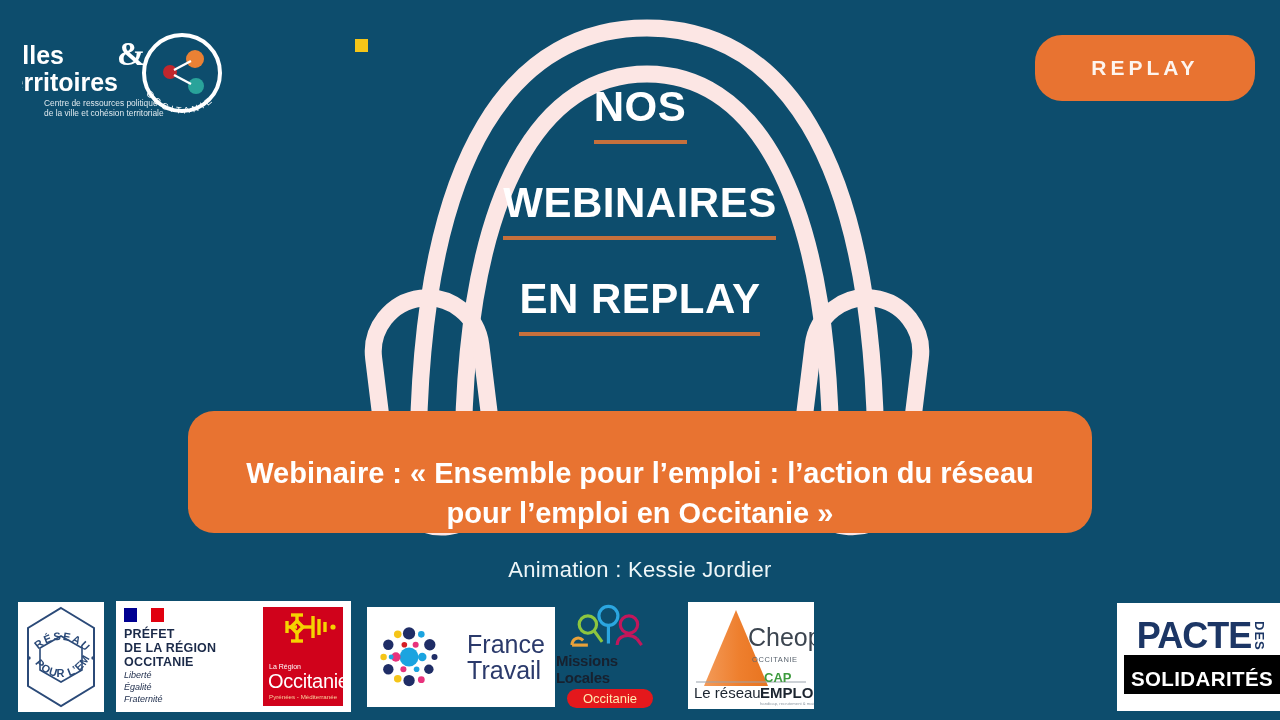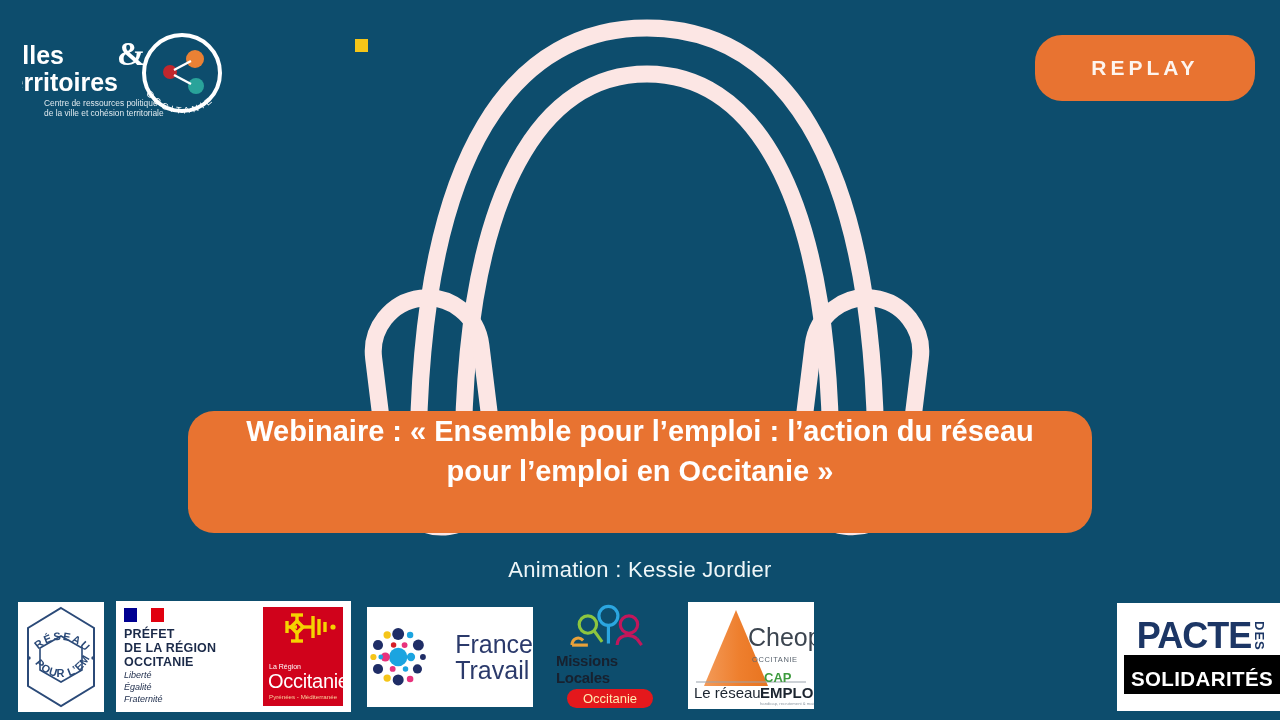--- a/index.html
+++ b/index.html
@@ -52,21 +52,21 @@
   .t-nos span  { font-size: 42px; }
   .t-web  { margin-bottom: 38px; }
   .t-web span  { font-size: 42px; }
   .t-rep span  { font-size: 42px; }
 
   
   .banner {
     position: absolute; left: 188px; top: 411px;
     width: 904px; height: 122px; border-radius: 26px;
     background: #e87331;
-    display: flex; align-items: flex-start; justify-content: center;
+    display: flex; align-items: flex-end; justify-content: center;
     padding: 0 26px;
   }
   .banner-text {
     color: #ffffff; font-size: 29px; font-weight: bold;
     line-height: 1.38; text-align: center;
     font-family: "Liberation Sans", sans-serif;
   }
 
   
   .credit {
@@ -97,21 +97,21 @@
   .flag .r { background: #e1000f; }
   .region-box {
     width: 80px; height: 99px; background: #d0021b;
     position: relative; color: #fff; flex: none;
   }
   .region-box .rl1 { position: absolute; left: 6px; top: 56px; font-size: 7px; }
   .region-box .rl2 { position: absolute; left: 5px; top: 63px; font-size: 20px; letter-spacing: -0.3px; }
   .region-box .rl3 { position: absolute; left: 6px; top: 86px; font-size: 6.2px; color: #fbd5a0; }
 
   
-  .c-ft { left: 367px; top: 9px; width: 166px; height: 100px; gap: 24px; }
+  .c-ft { left: 367px; top: 9px; width: 188px; height: 100px; gap: 24px; }
   .ft-text { color: #2b3a6b; font-size: 25px; line-height: 1.04; font-weight: 400; }
 
   
   .c-ml { left: 556px; top: 6px; width: 108px; height: 104px; background: transparent; flex-direction: column; }
   .ml-name { font-size: 15px; font-weight: bold; color: #17212f; letter-spacing: -0.3px; margin-top: -1px; }
   .ml-pill {
     margin-top: 3px; background: #e4181c; border-radius: 11px;
     padding: 2px 16px; color: #ffe9b0; font-size: 13px;
   }
 
@@ -171,20 +171,34 @@
       <textPath href="#vtring" startOffset="4%">OCCITANIE</textPath>
     </text>
   </svg>
 
   <div class="adie-dot"></div>
 
   <div class="replay-badge">
     <span>REPLAY</span>
   </div>
 
+  <div class="title-stack">
+    <div class="tline t-nos">
+      <span>NOS</span>
+      <div class="rule" style="width: 93px;"></div>
+    </div>
+    <div class="tline t-web">
+      <span>WEBINAIRES</span>
+      <div class="rule" style="width: 273px;"></div>
+    </div>
+    <div class="tline t-rep">
+      <span>EN REPLAY</span>
+      <div class="rule" style="width: 241px;"></div>
+    </div>
+  </div>
 
   <div class="banner">
     <div class="banner-text">Webinaire : « Ensemble pour l’emploi : l’action du réseau pour l’emploi en Occitanie »</div>
   </div>
 
   <div class="credit">Animation : Kessie Jordier</div>
 
   <div class="logo-strip">
 
     <div class="card c-reseau">

